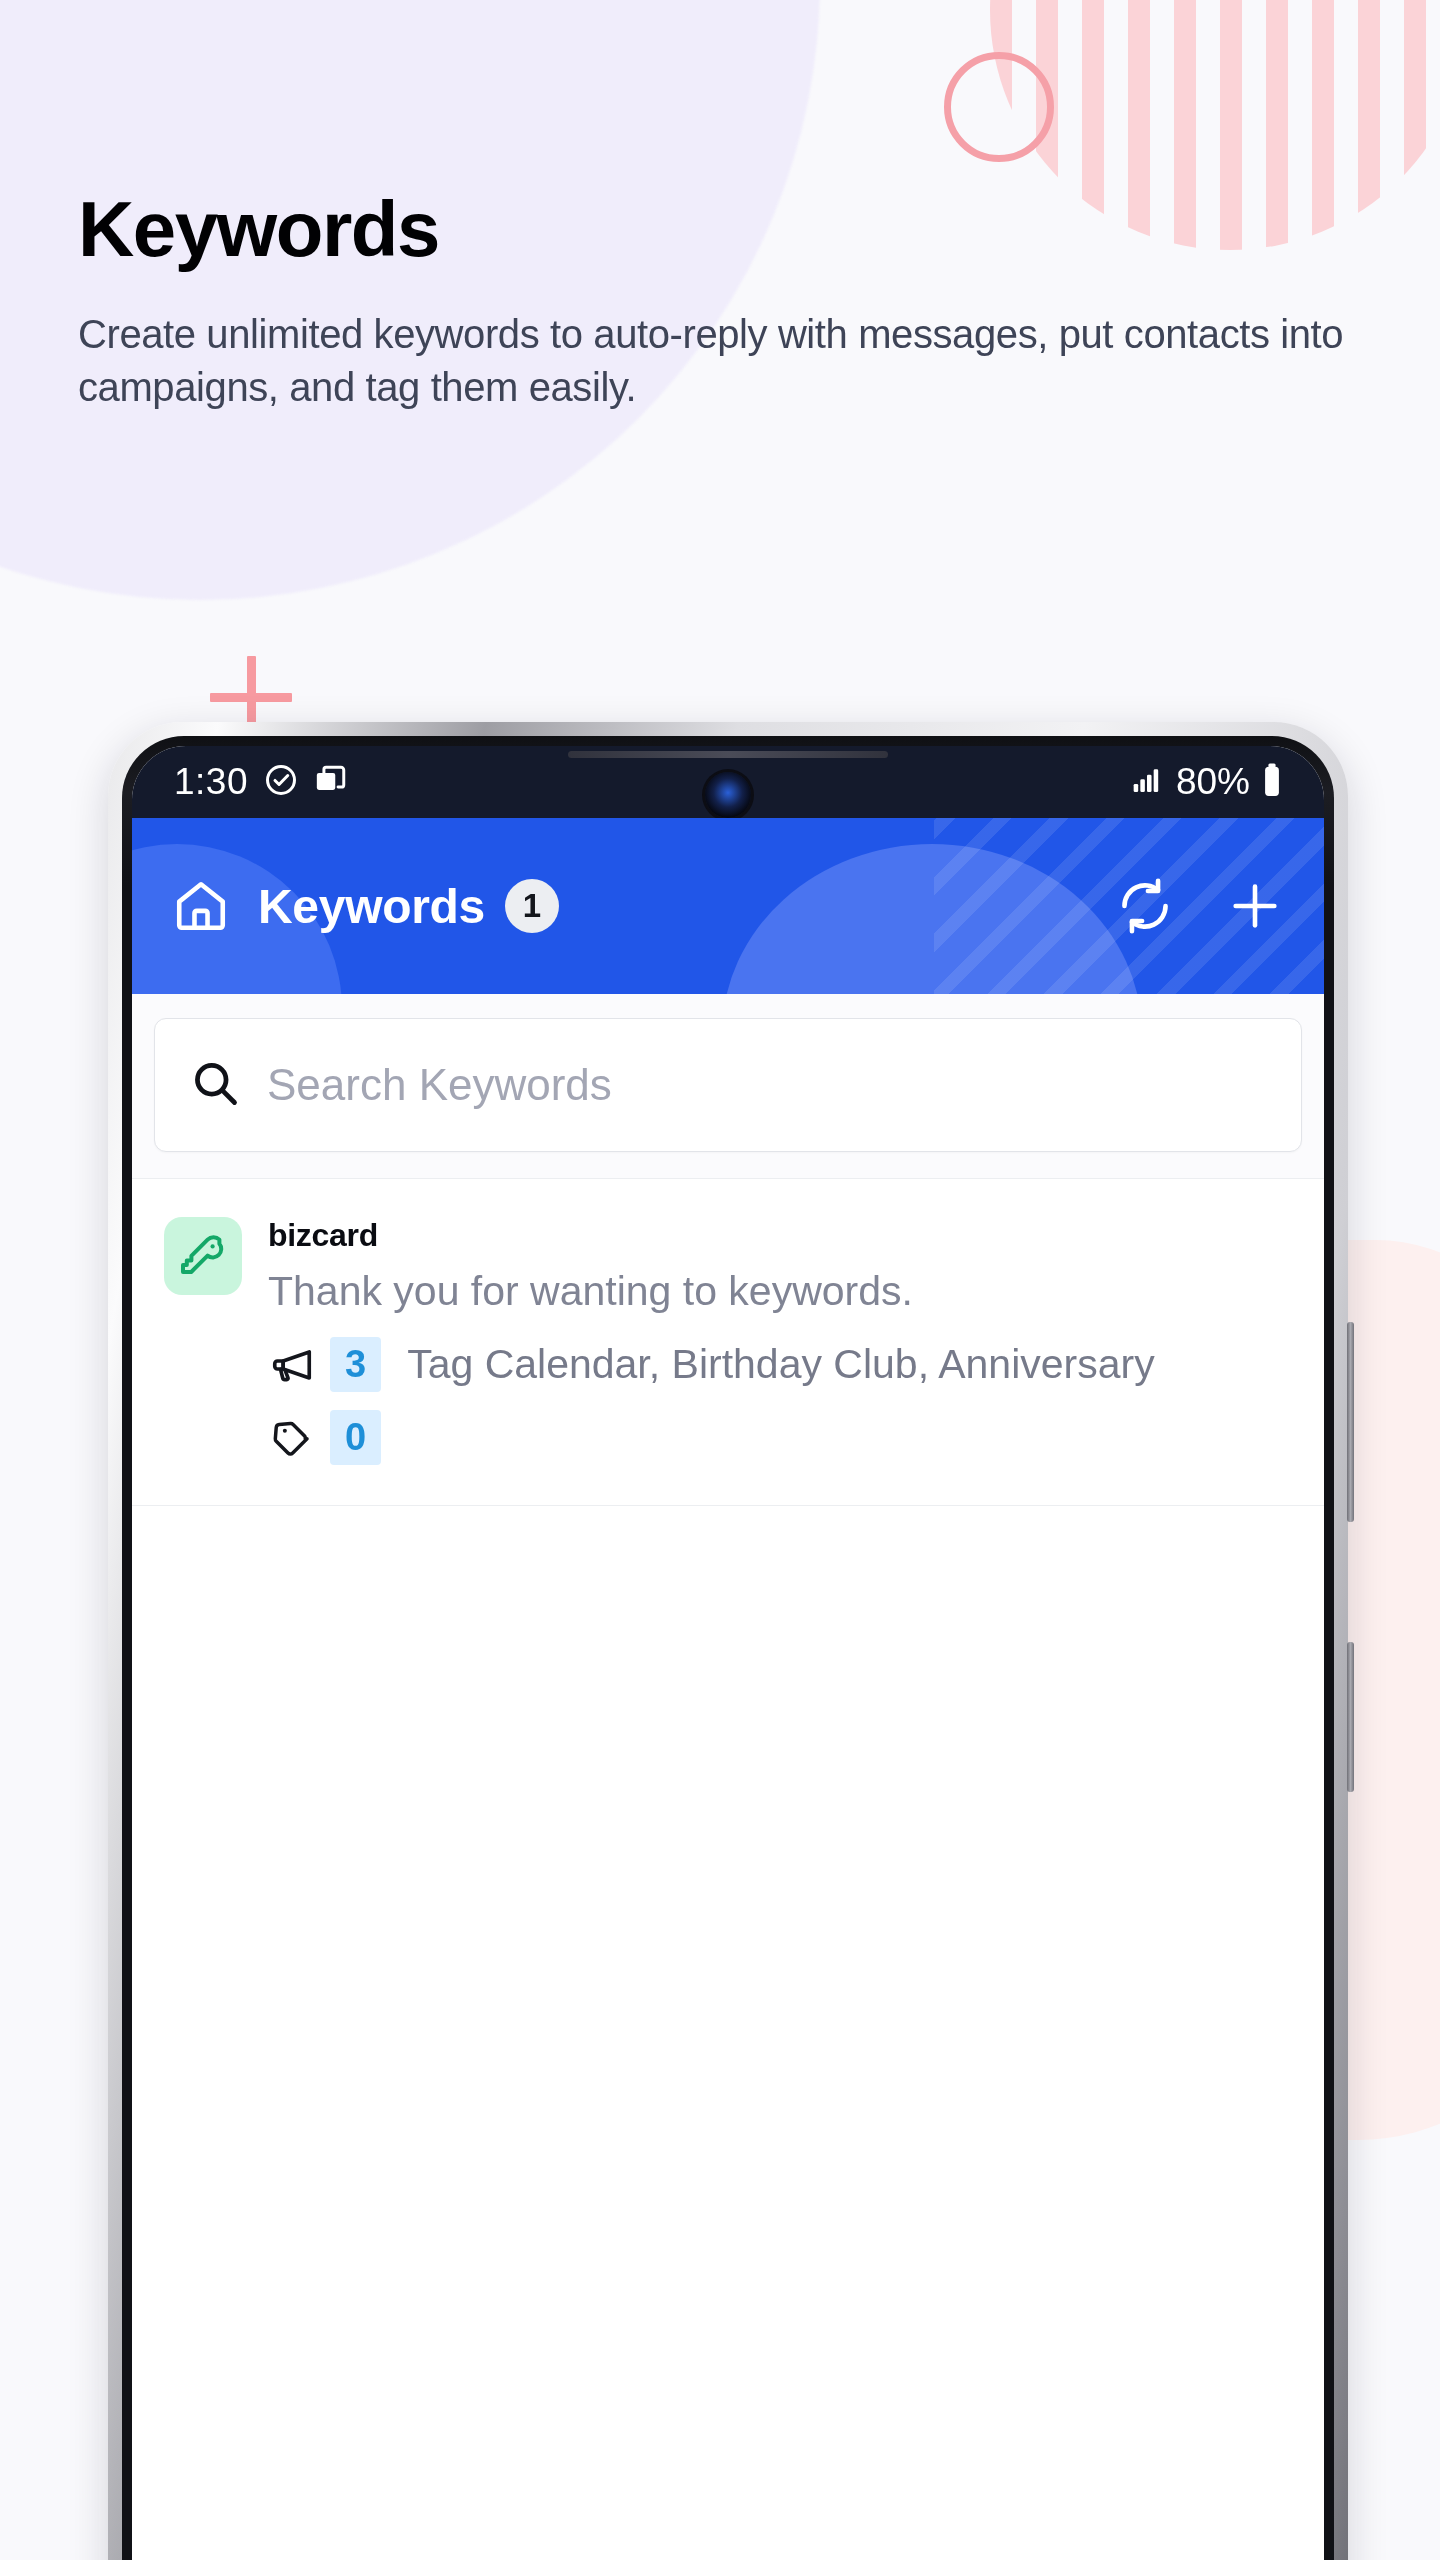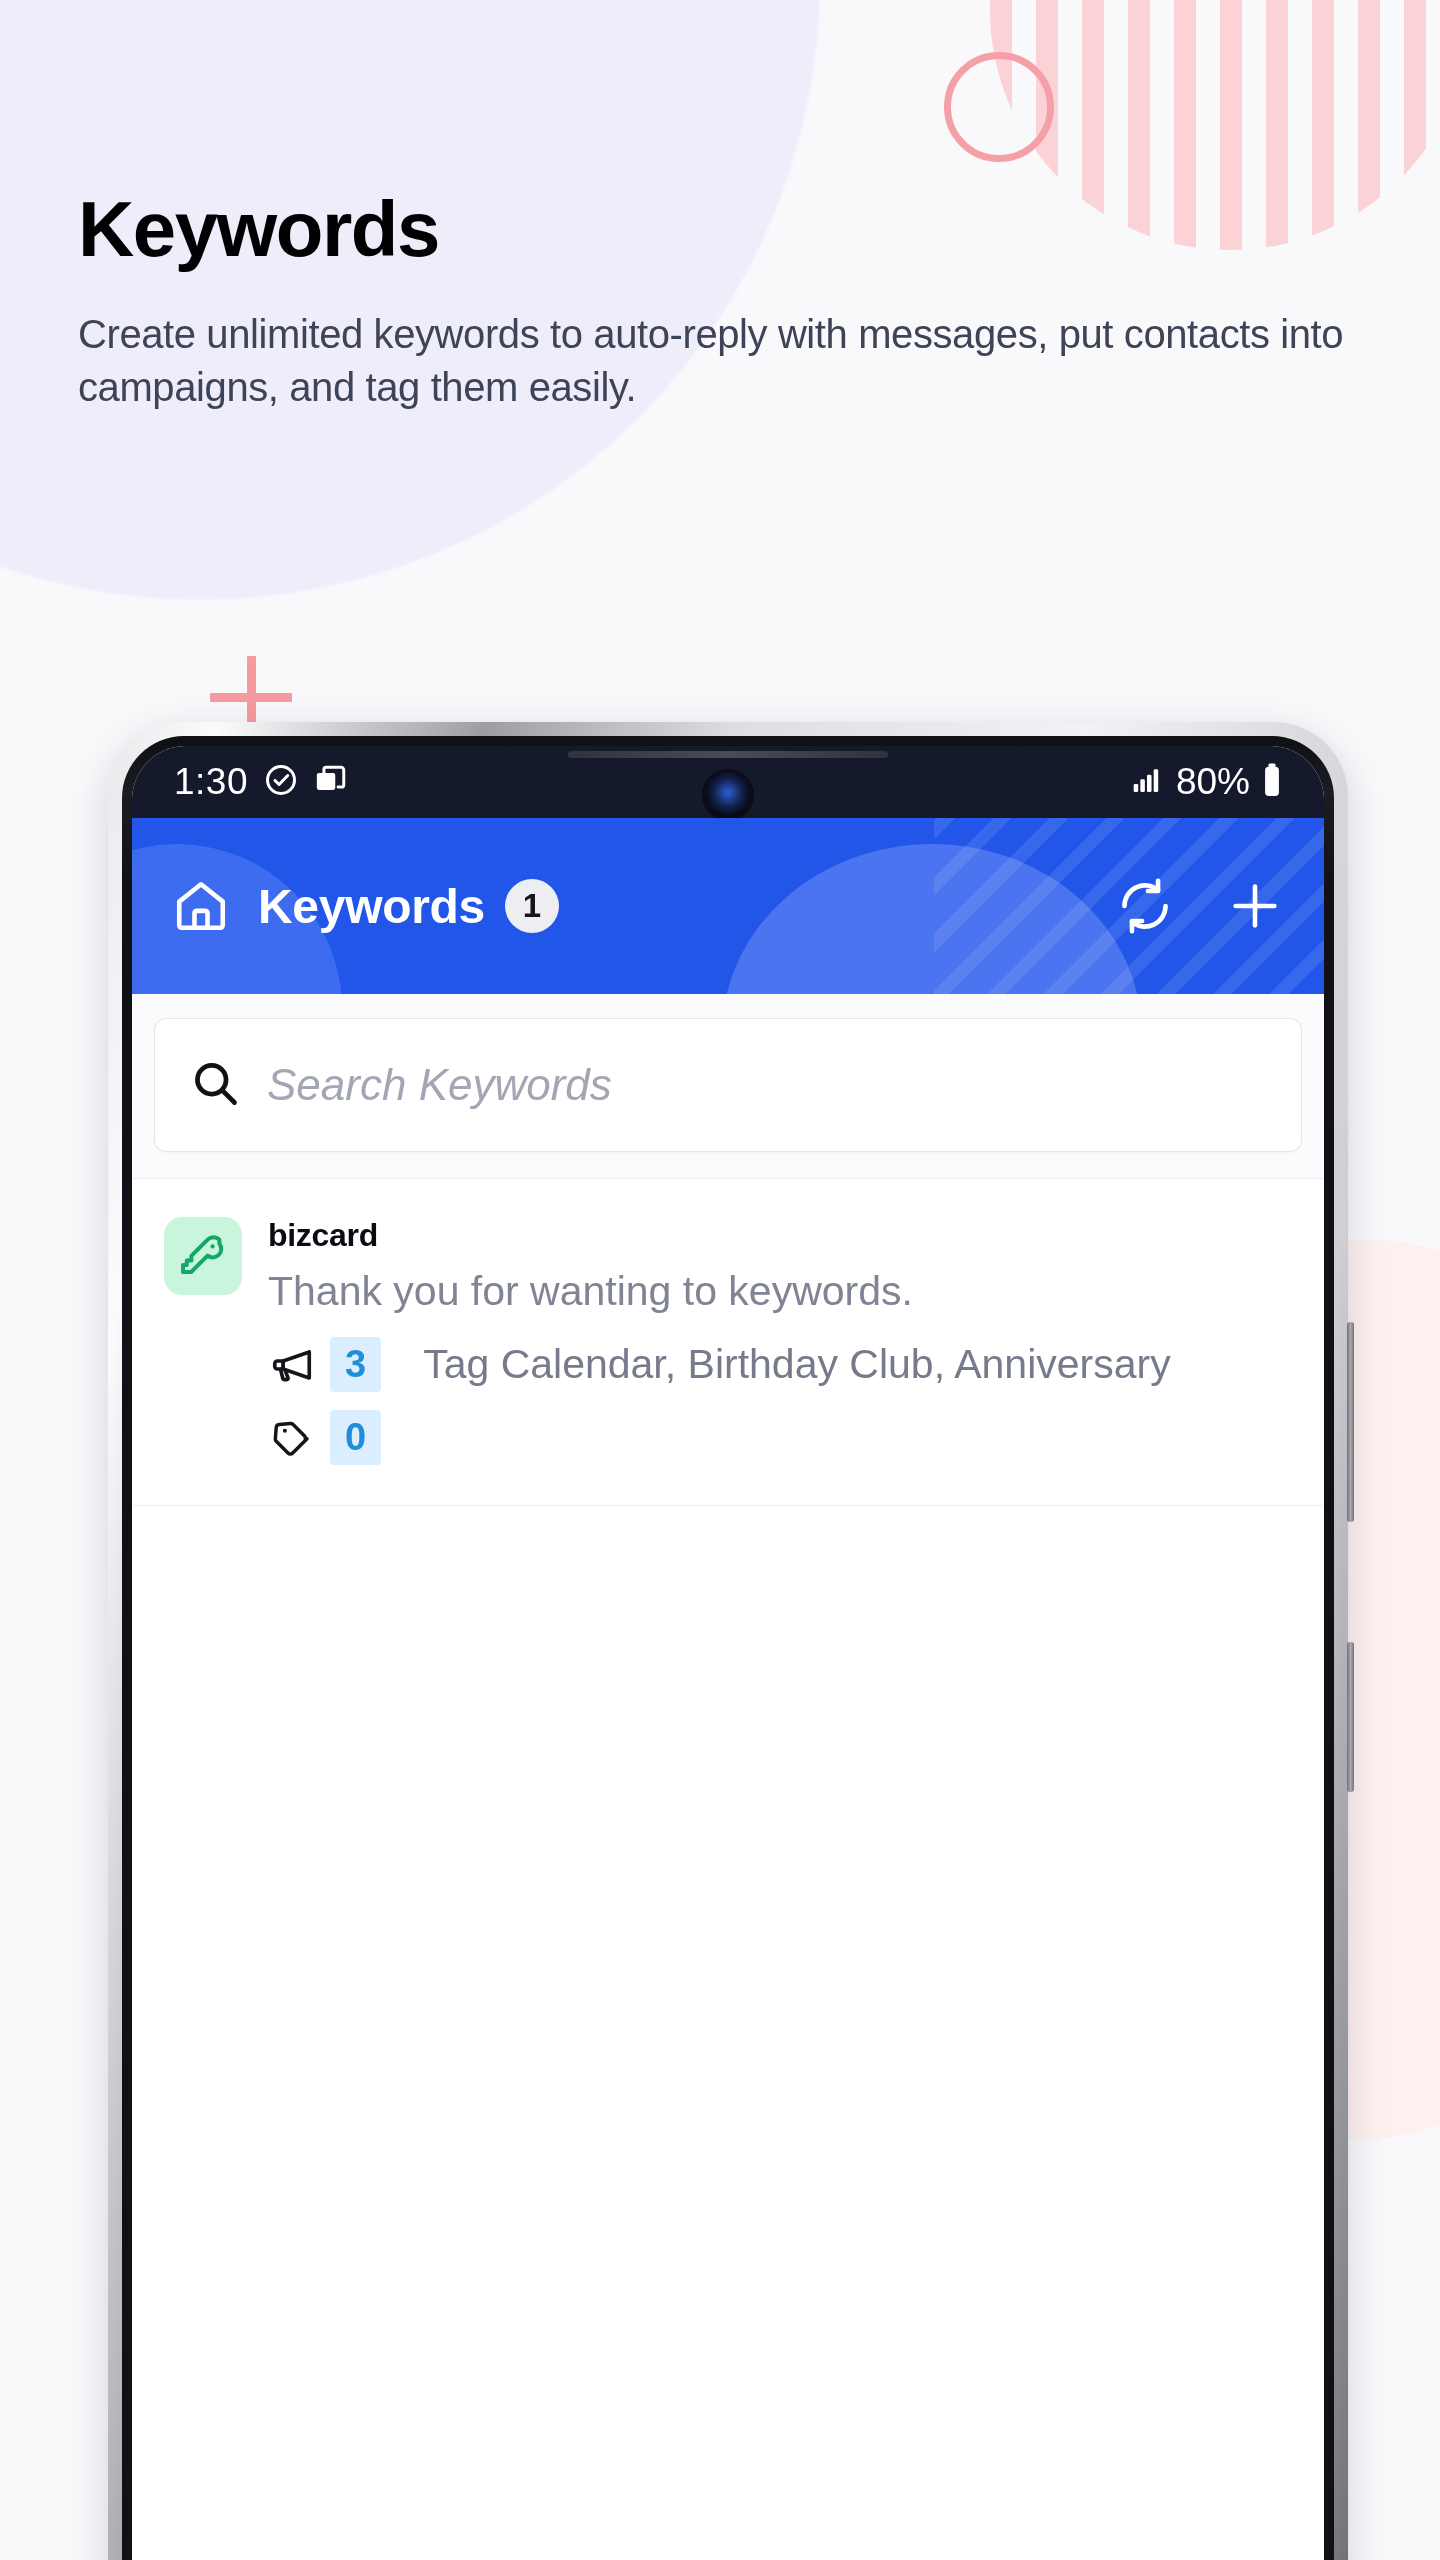--- a/index.html
+++ b/index.html
@@ -275,21 +275,20 @@
     align-items: center;
     gap: 52px;
   }
   .icon-btn { display: flex; align-items: center; justify-content: center; }
 
   
   .search-zone {
     background: #fbfbfd;
     padding: 24px 22px 26px 22px;
     border-bottom: 1px solid #eceef1;
-    font-style: italic;
   }
   .search-box {
     height: 134px;
     background: #ffffff;
     border: 1px solid #e2e4e9;
     border-radius: 12px;
     display: flex;
     align-items: center;
     padding: 0 34px;
     gap: 26px;
@@ -349,21 +348,21 @@
     font-size: 38px;
     font-weight: 700;
     border-radius: 4px;
     text-align: center;
     line-height: 1.24;
   }
   .meta-text {
     font-size: 41px;
     color: #767a8a;
     font-weight: 400;
-    margin-left: 28px;
+    margin-left: 12px;
   }
   .list-rest { background: #ffffff; height: 1000px; }
 </style>
 </head>
 <body>
 
 <div class="bg-root">
   <div class="bg-lavender"></div>
   <div class="bg-pink-blob"></div>
   <div class="bg-stripes">

